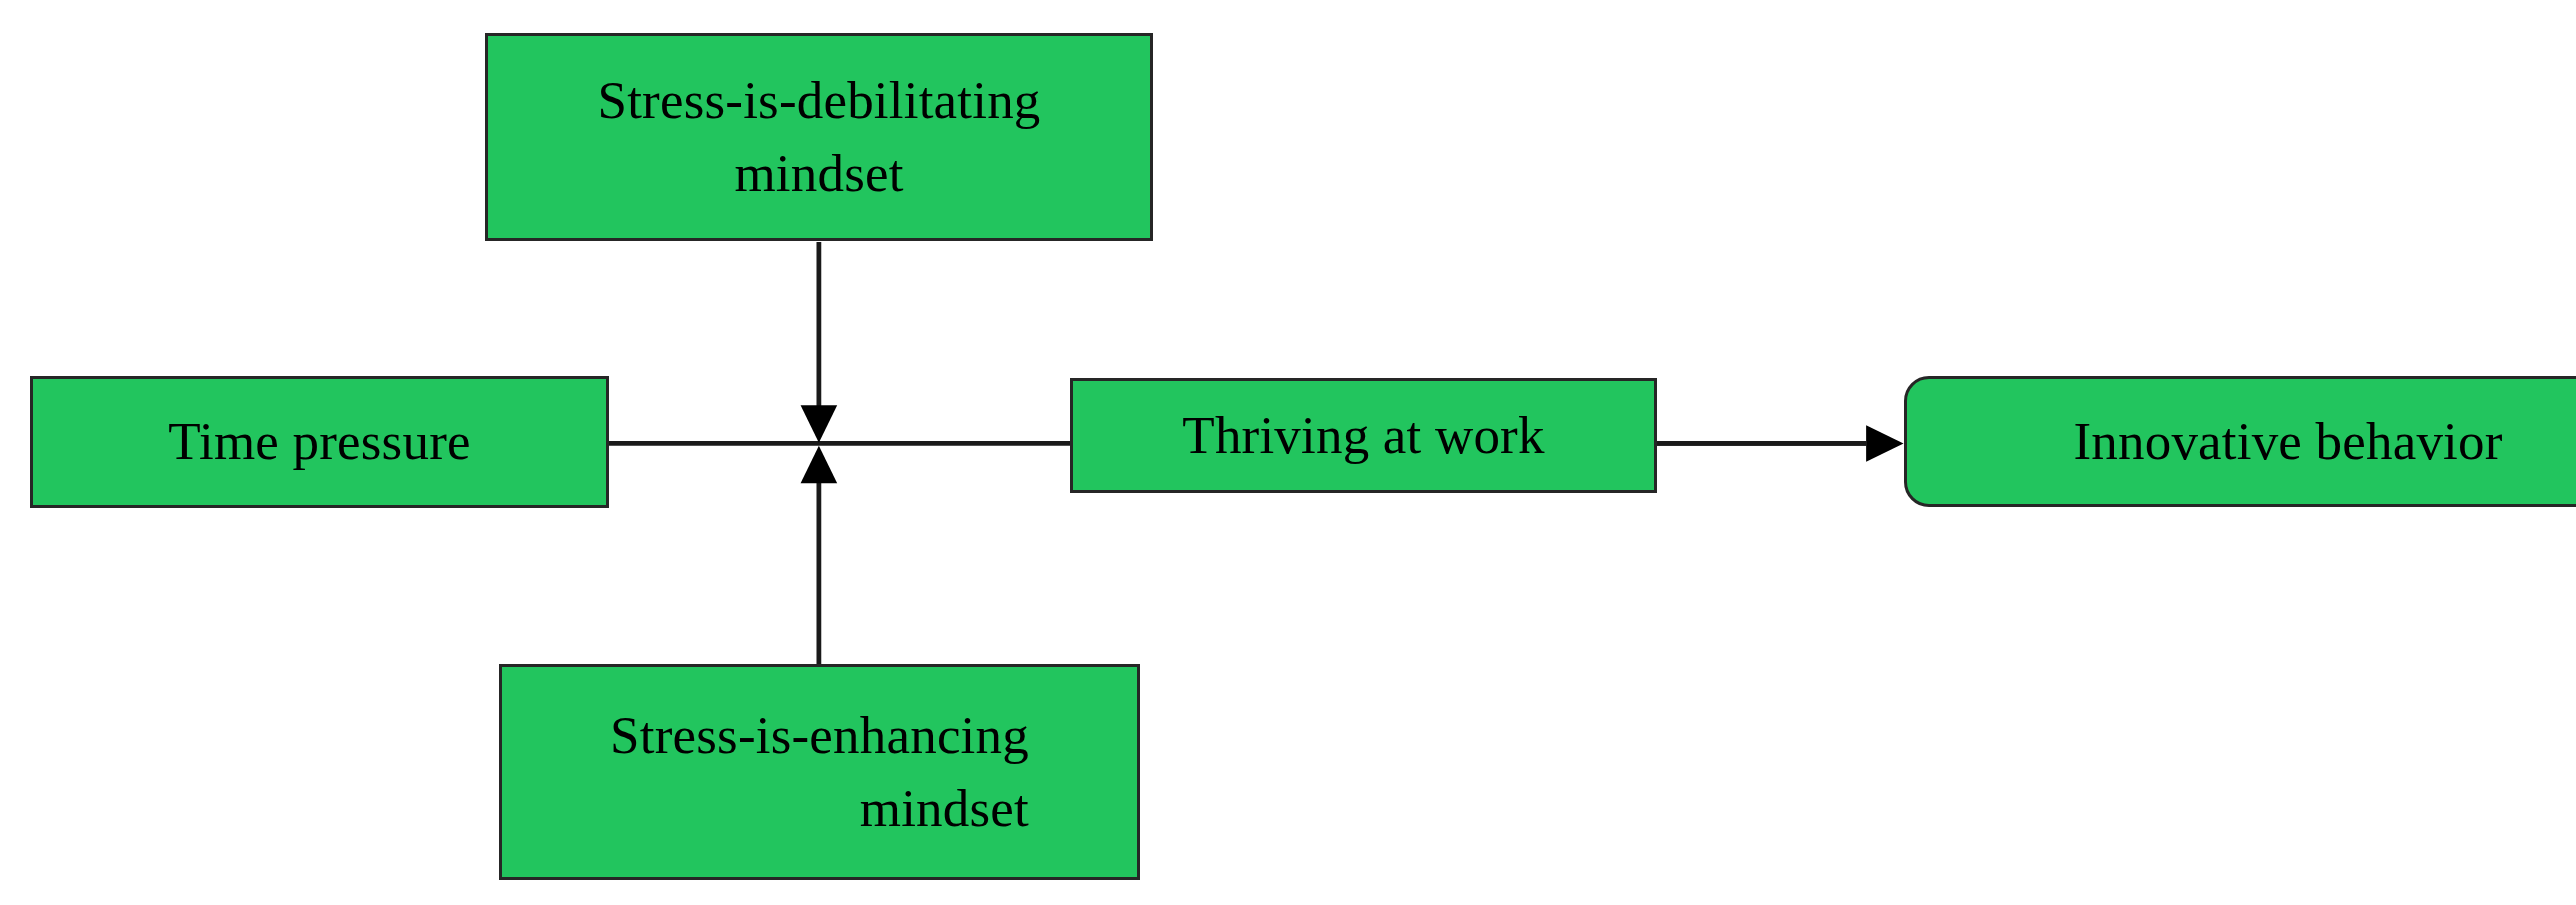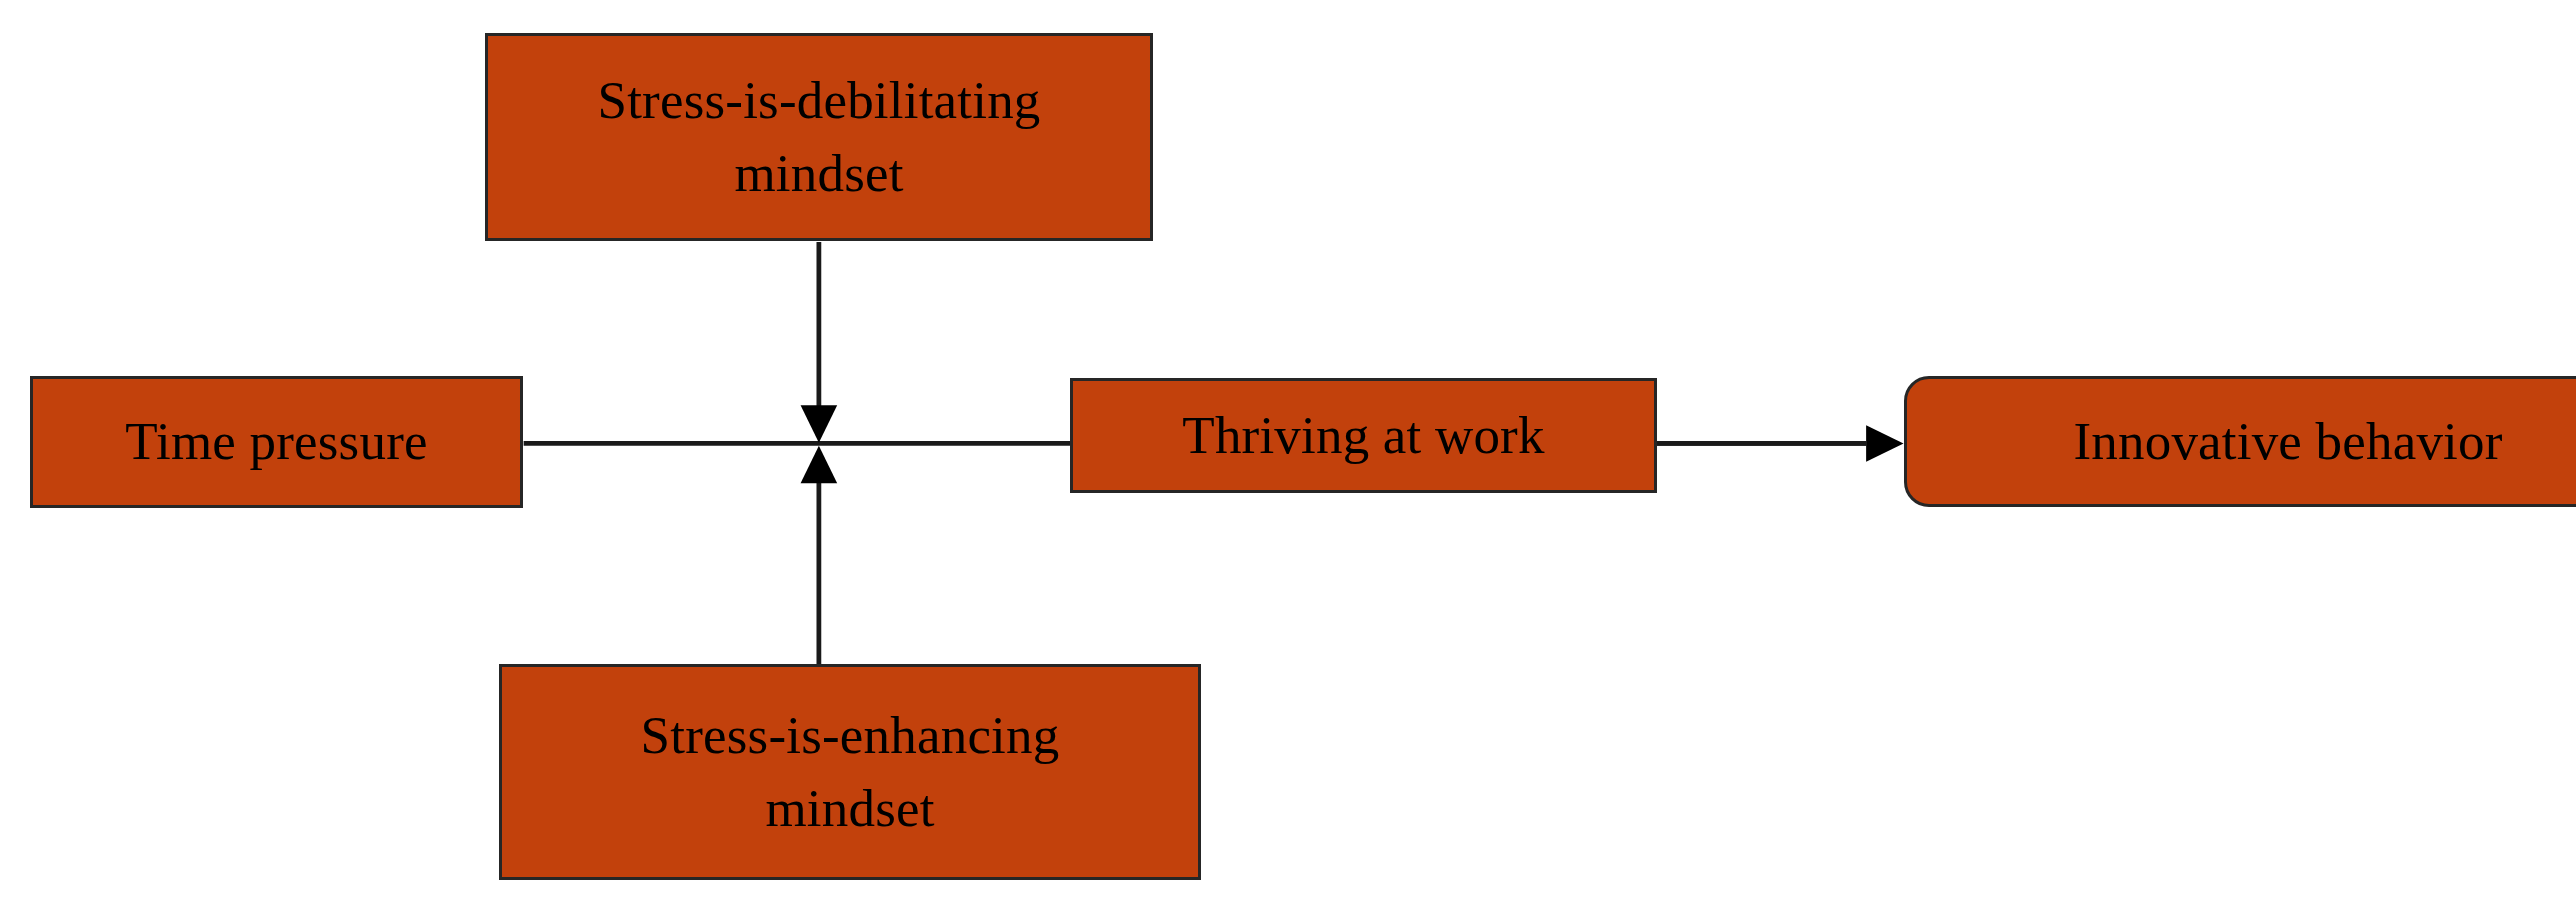--- a/index.html
+++ b/index.html
@@ -15,34 +15,34 @@
     position: relative;
     width: 2576px;
     height: 906px;
     background: #ffffff;
     overflow: hidden;
   }
   .node {
     position: absolute;
     box-sizing: border-box;
     border: 3.2px solid #262626;
-    background: #c2410c;
+    background: #22c55e;
     display: flex;
     align-items: center;
     justify-content: center;
     text-align: center;
     line-height: 1.38;
     font-size: 53px;
     letter-spacing: 0.2px;
     white-space: pre-line;
     padding: 0 11px;
   }
-  #node-time-pressure  { left: 30px;   top: 376px; width: 493px; height: 132px; }
+  #node-time-pressure  { left: 30px;   top: 376px; width: 579px; height: 132px; }
   #node-debilitating   { left: 485px;  top: 33px;  width: 668px; height: 208px; }
-  #node-enhancing      { left: 499px;  top: 664px; width: 702px; height: 216px; }
+  #node-enhancing      { left: 499px;  top: 664px; width: 641px; height: 216px; text-align: right; }
   #node-thriving       { left: 1070px; top: 378px; width: 587px; height: 115px; }
   #node-innovative     { left: 1904px; top: 376px; width: 768px; height: 131px; border-radius: 25px; }
 
   #edges {
     position: absolute;
     left: 0;
     top: 0;
     width: 2576px;
     height: 906px;
     pointer-events: none;

